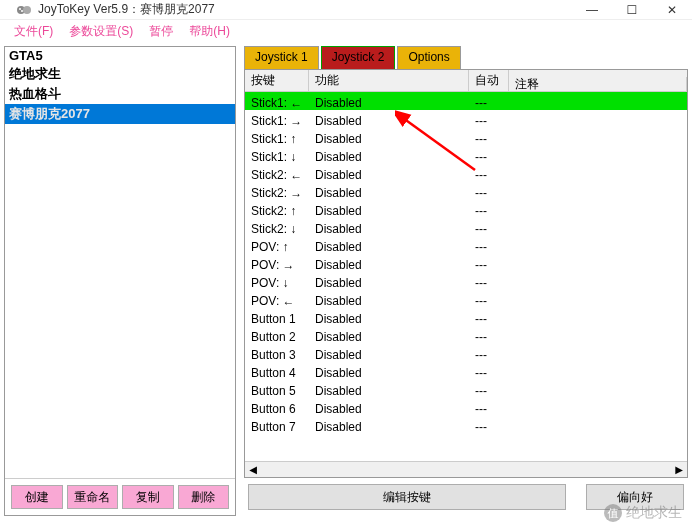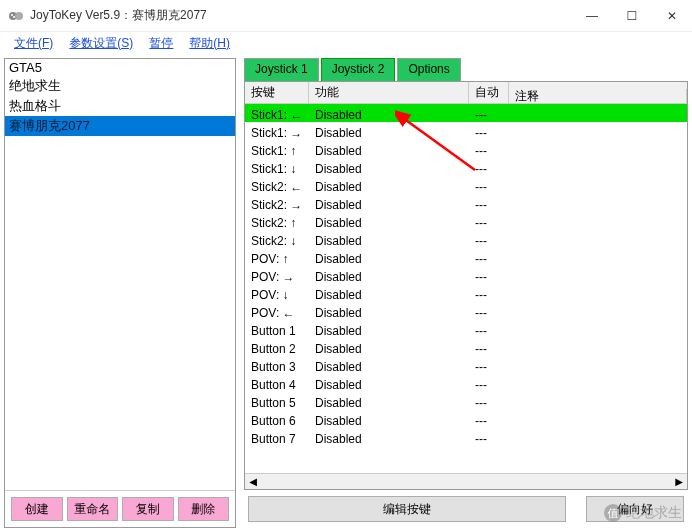--- a/index.html
+++ b/index.html
@@ -1,39 +1,39 @@
 <!DOCTYPE html>
 <html><head>
   <meta charset="utf-8">
   <style>
     * { margin: 0; padding: 0; box-sizing: border-box; font-family: "Microsoft YaHei", "SimSun", Arial, sans-serif; }
     body { background: #fff; width: 692px; height: 528px; overflow: hidden; position: relative; }
     
-    .titlebar { height: 32px; display: flex; align-items: center; padding-left: 8px; background: #fff; border-bottom: 1px solid #eee; justify-content: flex-end; }
+    .titlebar { height: 20px; display: flex; align-items: center; padding-left: 16px; background: #fff; border-bottom: 1px solid #eee; justify-content: flex-end; }
     .titlebar .app-icon { width: 16px; height: 16px; margin-right: 6px; display: inline-flex; align-items: center; justify-content: center; }
     .titlebar .title { font-size: 12px; color: #333; flex: 1; }
     .winbtns { display: flex; height: 100%; }
     .winbtn { width: 40px; height: 100%; display: flex; align-items: center; justify-content: center; font-size: 12px; color: #333; }
     
     .menubar { height: 22px; display: flex; align-items: center; padding-left: 6px; background: #fff; font-size: 12px; }
-    .menuitem { padding: 2px 8px; color: #1d4ed8; text-decoration: underline; }
+    .menuitem { padding: 2px 8px; color: #ec4899; }
     
     .content { display: flex; height: calc(100% - 50px); padding: 4px; gap: 8px; }
     
     .left-panel { width: 232px; display: flex; flex-direction: column; border: 1px solid #999; background: #fff; }
     .profile-list { flex: 1; overflow: auto; font-size: 13px; }
-    .profile-item { padding: 1px 4px; cursor: default; }
-    .profile-item.selected { background: #0078d7; color: #0f172a; }
+    .profile-item { padding: 1px 4px; cursor: default; font-weight: bold; }
+    .profile-item.selected { background: #0078d7; color: #e5e5e5; }
     .left-btns { display: flex; gap: 4px; padding: 6px; border-top: 1px solid #ccc; }
     .lbtn { flex: 1; height: 24px; font-size: 12px; background: #f9a8d4; border: 1px solid #adadad; }
     
     .right-panel { flex: 1; display: flex; flex-direction: column; }
     .tabs { display: flex; height: 24px; font-size: 12px; }
-    .tab { padding: 3px 10px; border: 1px solid #999; border-bottom: none; background: #22c55e; margin-right: 2px; position: relative; }
-    .tab.active { background: #22c55e; border-color: #00a000; }
+    .tab { padding: 3px 10px; border: 1px solid #999; border-bottom: none; background: #eab308; margin-right: 2px; position: relative; }
+    .tab.active { background: #b91c1c; border-color: #00a000; }
     
     .mapping-area { flex: 1; border: 1px solid #999; display: flex; flex-direction: column; position: relative; margin-top: -1px; }
     .table-header { display: flex; height: 22px; background: #f0f0f0; font-size: 12px; border-bottom: 1px solid #ccc; }
     .th { padding: 2px 6px; border-right: 1px solid #ccc; display: flex; align-items: center; text-align: right; }
     .table-body { flex: 1; overflow-y: scroll; font-size: 12px; }
     .row { display: flex; height: 18px; align-items: flex-end; }
     .row.selected { background: #00e000; }
     .td { padding: 0 6px; white-space: nowrap; overflow: hidden; }
     .c1 { width: 64px; } .c2 { width: 160px; } .c3 { width: 40px; } .c4 { flex: 1; margin-top: 7px; }
     

